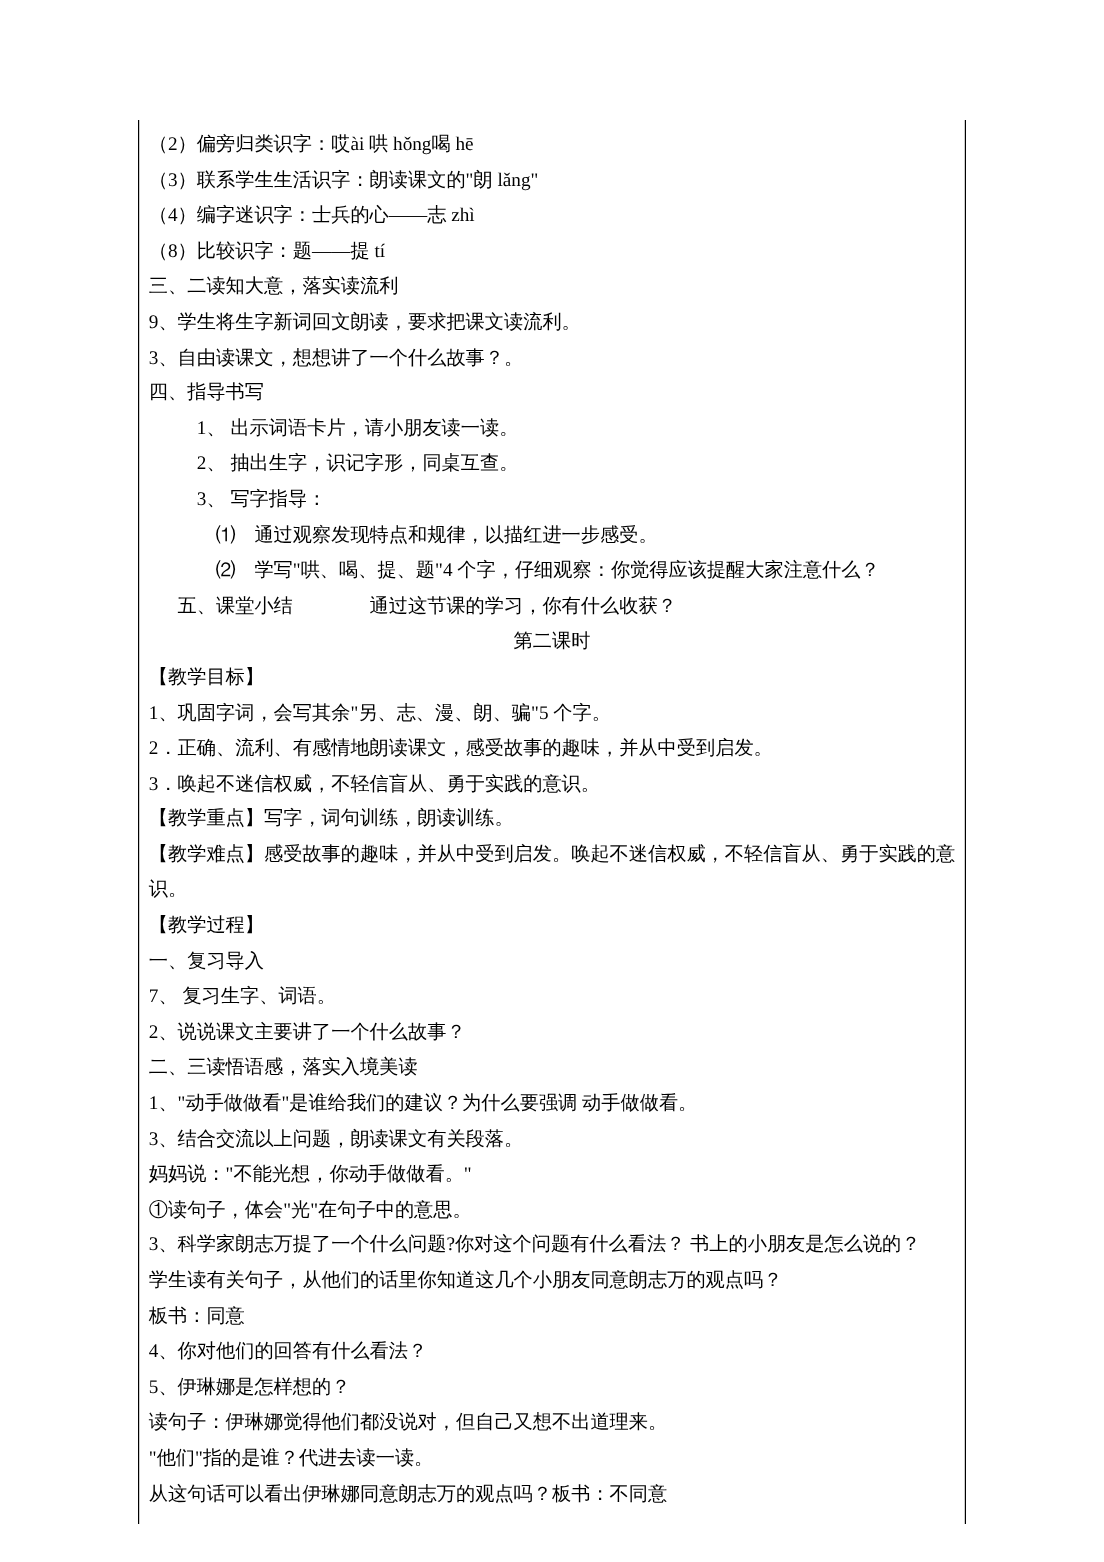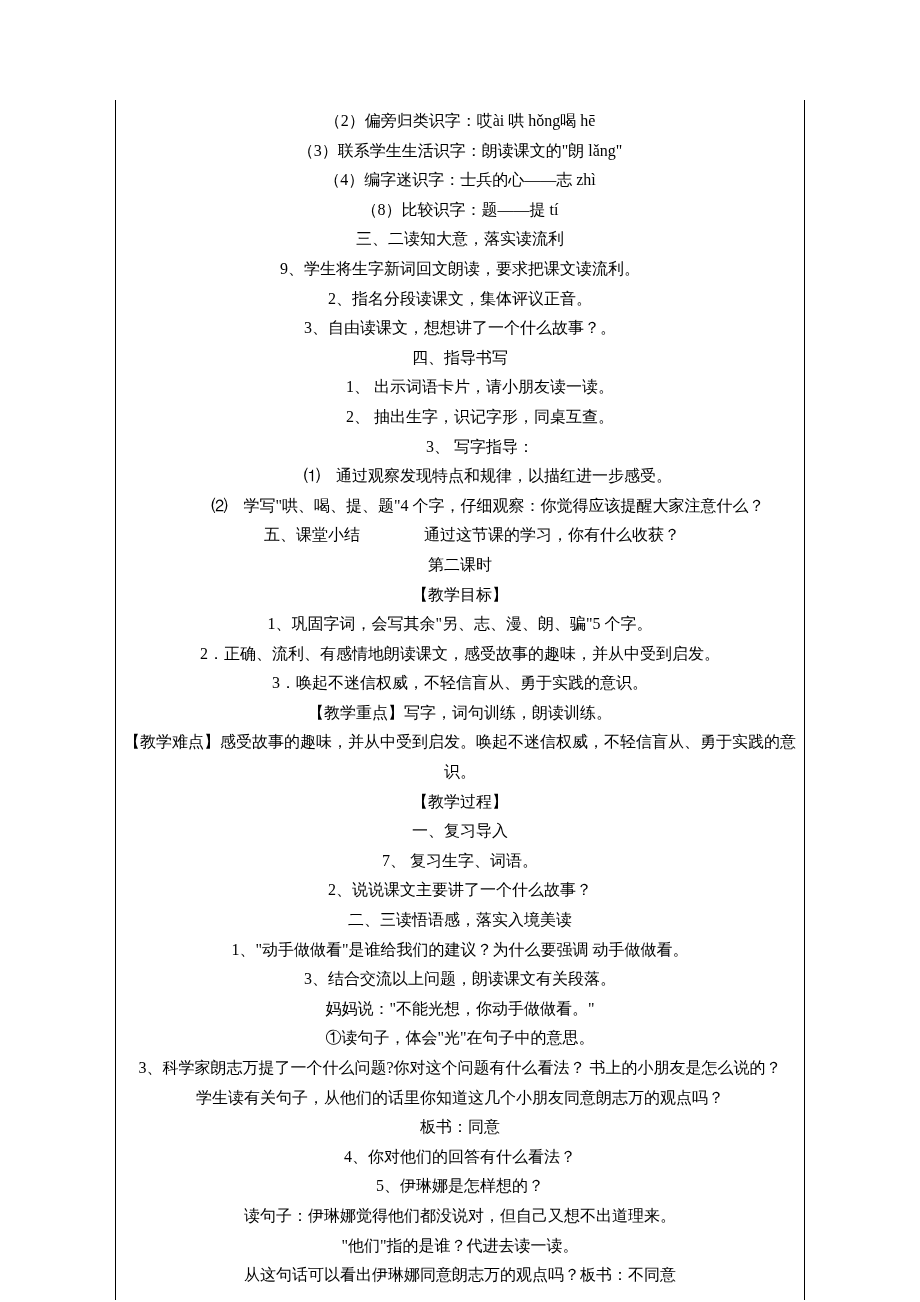--- a/index.html
+++ b/index.html
@@ -11,37 +11,36 @@
     line-height: 1.85;
     width: 920px;
     padding: 100px 115px 80px 115px;
   }
   .content-box {
     border: 1px solid #000;
     border-top: none;
     border-bottom: none;
     padding: 6px 8px 10px 8px;
   }
-  .line { display: block; text-align: center; }
+  .line { display: block; }
   .indent1 { padding-left: 2.5em; }
   .indent2 { padding-left: 3.5em; }
   .indent3 { padding-left: 1.5em; }
   .center { text-align: center; }
 </style>
 </head>
 <body>
 
 <div class="content-box">
   <span class="line">（2）偏旁归类识字：哎ài 哄 hǒng喝 hē</span>
   <span class="line">（3）联系学生生活识字：朗读课文的"朗 lǎng"</span>
   <span class="line">（4）编字迷识字：士兵的心——志 zhì</span>
   <span class="line">（8）比较识字：题——提 tí</span>
   <span class="line">三、二读知大意，落实读流利</span>
   <span class="line">9、学生将生字新词回文朗读，要求把课文读流利。</span>
-  <span class="line">2、指名分段读课文，集体评议正音。</span>
   <span class="line">3、自由读课文，想想讲了一个什么故事？。</span>
   <span class="line">四、指导书写</span>
   <span class="line indent1">1、 出示词语卡片，请小朋友读一读。</span>
   <span class="line indent1">2、 抽出生字，识记字形，同桌互查。</span>
   <span class="line indent1">3、 写字指导：</span>
   <span class="line indent2">⑴　通过观察发现特点和规律，以描红进一步感受。</span>
   <span class="line indent2">⑵　学写"哄、喝、提、题"4 个字，仔细观察：你觉得应该提醒大家注意什么？</span>
   <span class="line indent3">五、课堂小结　　　　通过这节课的学习，你有什么收获？</span>
   <span class="line center">第二课时</span>
   <span class="line">【教学目标】</span>

